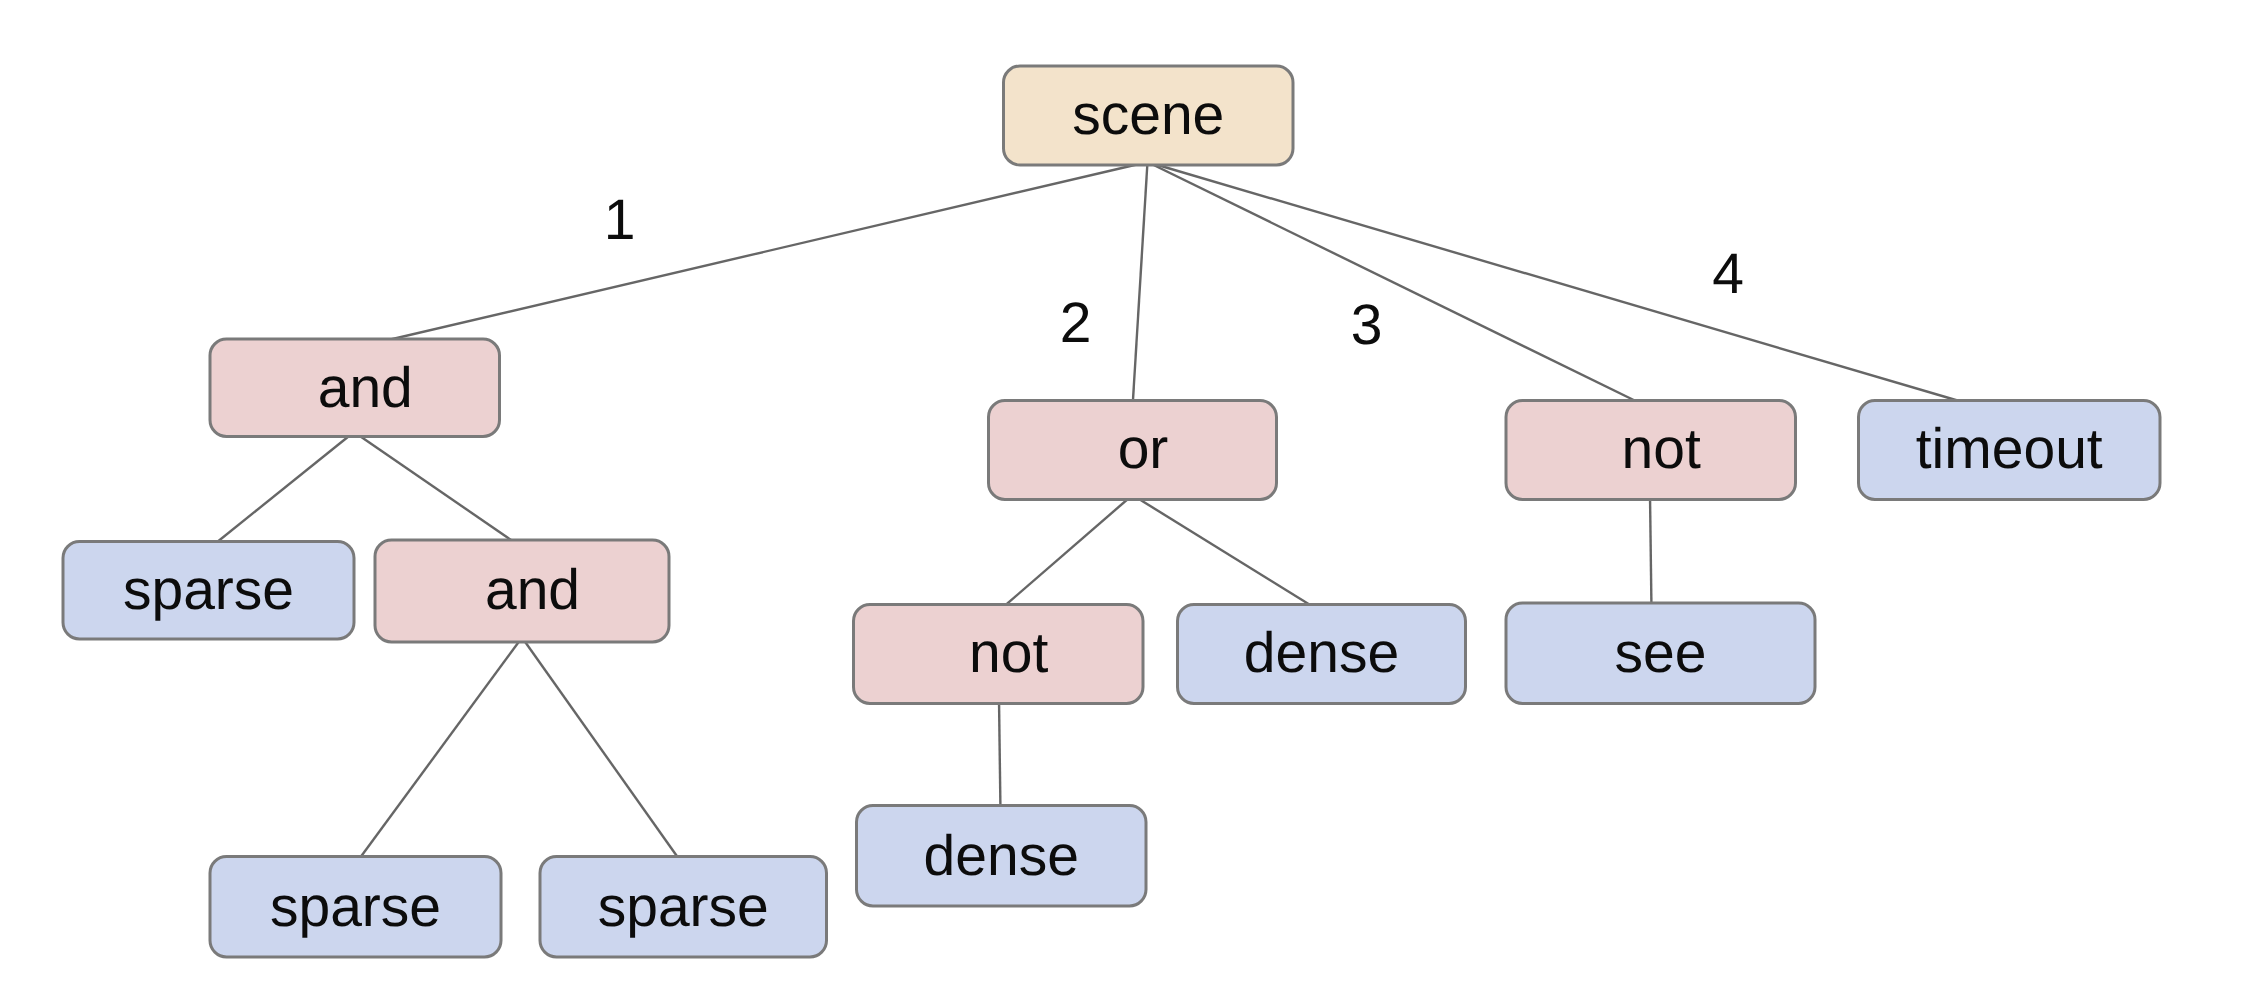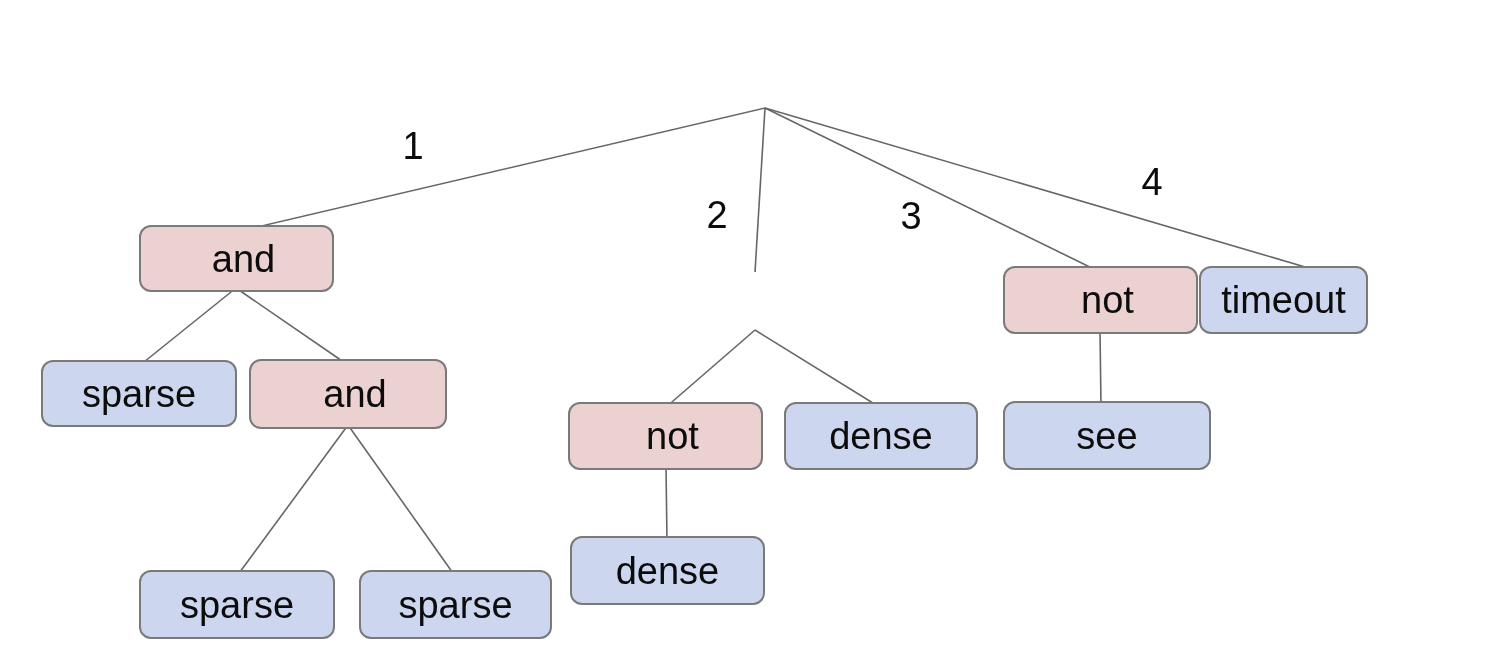--- a/index.html
+++ b/index.html
@@ -74,24 +74,26 @@
     <line class="edge-line" x1="666" y1="466" x2="667" y2="542"></line>
 
     <line class="edge-line" x1="1100" y1="330" x2="1101" y2="407"></line>
 
     <text class="edge-label" x="413" y="159">1</text>
     <text class="edge-label" x="717" y="228">2</text>
     <text class="edge-label" x="911" y="229">3</text>
     <text class="edge-label" x="1152" y="195">4</text>
   </svg>
 
+  <div class="node root" style="left:668px;  top:43px;  width:195px; height:68px">scene</div>
 
   <div class="node operator" style="left:139px;  top:225px; width:195px; height:67px">and</div>
+  <div class="node operator" style="left:658px;  top:266px; width:194px; height:68px">or</div>
   <div class="node operator" style="left:1003px; top:266px; width:195px; height:68px">not</div>
-  <div class="node leaf" style="left:1199px; top:266px; width:169px; height:68px">timeout</div>
+  <div class="node leaf" style="left:1238px; top:266px; width:203px; height:68px">timeout</div>
 
   <div class="node leaf" style="left:41px;   top:360px; width:196px; height:67px">sparse</div>
   <div class="node operator" style="left:249px;  top:359px; width:198px; height:70px">and</div>
   <div class="node operator" style="left:568px;  top:402px; width:195px; height:68px">not</div>
   <div class="node leaf" style="left:784px;  top:402px; width:194px; height:68px">dense</div>
   <div class="node leaf" style="left:1003px; top:401px; width:208px; height:69px">see</div>
 
   <div class="node leaf" style="left:139px;  top:570px; width:196px; height:69px">sparse</div>
   <div class="node leaf" style="left:359px;  top:570px; width:193px; height:69px">sparse</div>
   <div class="node leaf" style="left:570px;  top:536px; width:195px; height:69px">dense</div>

